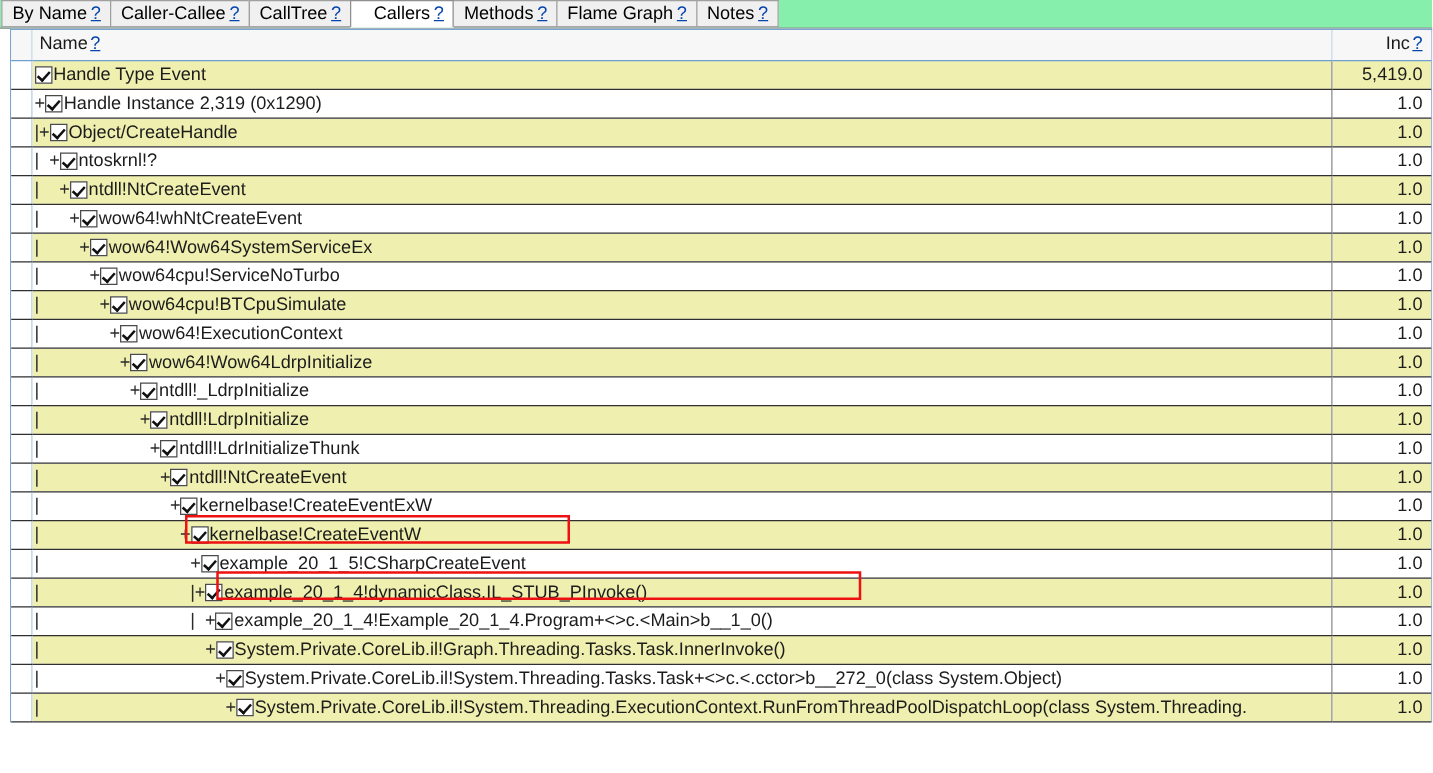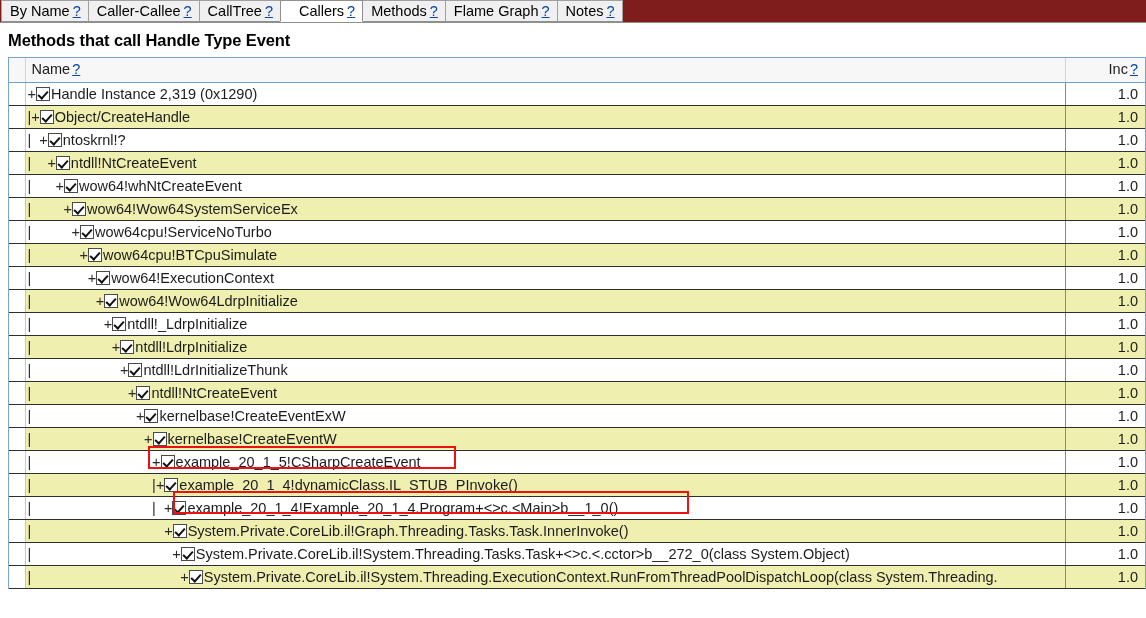--- a/index.html
+++ b/index.html
@@ -14,21 +14,21 @@
     height: 618px;
     overflow: hidden;
     background: #ffffff;
   }
 
   
   .tabstrip {
     display: flex;
     align-items: flex-end;
     height: 23px;
-    background: #7f1d1d;
+    background: #86efac;
     border-bottom: 1px solid #8f8f8f;
     padding-left: 1px;
     box-sizing: border-box;
   }
   .tab {
     position: relative;
     height: 22px;
     line-height: 21px;
     padding: 0 7px 0 8px;
     font-size: 14.5px;
@@ -197,37 +197,47 @@
   <div class="tabstrip" id="tabstrip">
       <div class="tab"><span>By Name</span><span class="qm">?</span></div>
       <div class="tab"><span>Caller-Callee</span><span class="qm">?</span></div>
       <div class="tab"><span>CallTree</span><span class="qm">?</span></div>
       <div class="tab active"><span>Callers</span><span class="qm">?</span></div>
       <div class="tab"><span>Methods</span><span class="qm">?</span></div>
       <div class="tab"><span>Flame Graph</span><span class="qm">?</span></div>
       <div class="tab"><span>Notes</span><span class="qm">?</span></div>
     </div>
 
-  <div class="heading">Methods that call Handle Type Event</div>
 
   <div class="grid">
     <table class="tree">
       <colgroup>
         <col class="gutter">
           <col class="name">
           <col class="inc">
       </colgroup>
       <thead>
         <tr>
           <th class="gutter-h"></th>
           <th><span>Name</span><span class="qm">?</span></th>
           <th class="inc-h"><span>Inc</span><span class="qm">?</span></th>
         </tr>
       </thead>
       <tbody id="rowbody">
+          <tr class="odd">
+            <td class="gutter"></td>
+            <td class="cellname">
+              <div class="rowinner">
+                <span class="indent"></span>
+                <span class="cb"></span>
+                <span class="label">Handle Type Event</span>
+              </div>
+            </td>
+            <td class="cellinc">5,419.0</td>
+          </tr>
           <tr class="even">
             <td class="gutter"></td>
             <td class="cellname">
               <div class="rowinner">
                 <span class="indent">+</span>
                 <span class="cb"></span>
                 <span class="label">Handle Instance 2,319 (0x1290)</span>
               </div>
             </td>
             <td class="cellinc">1.0</td>

